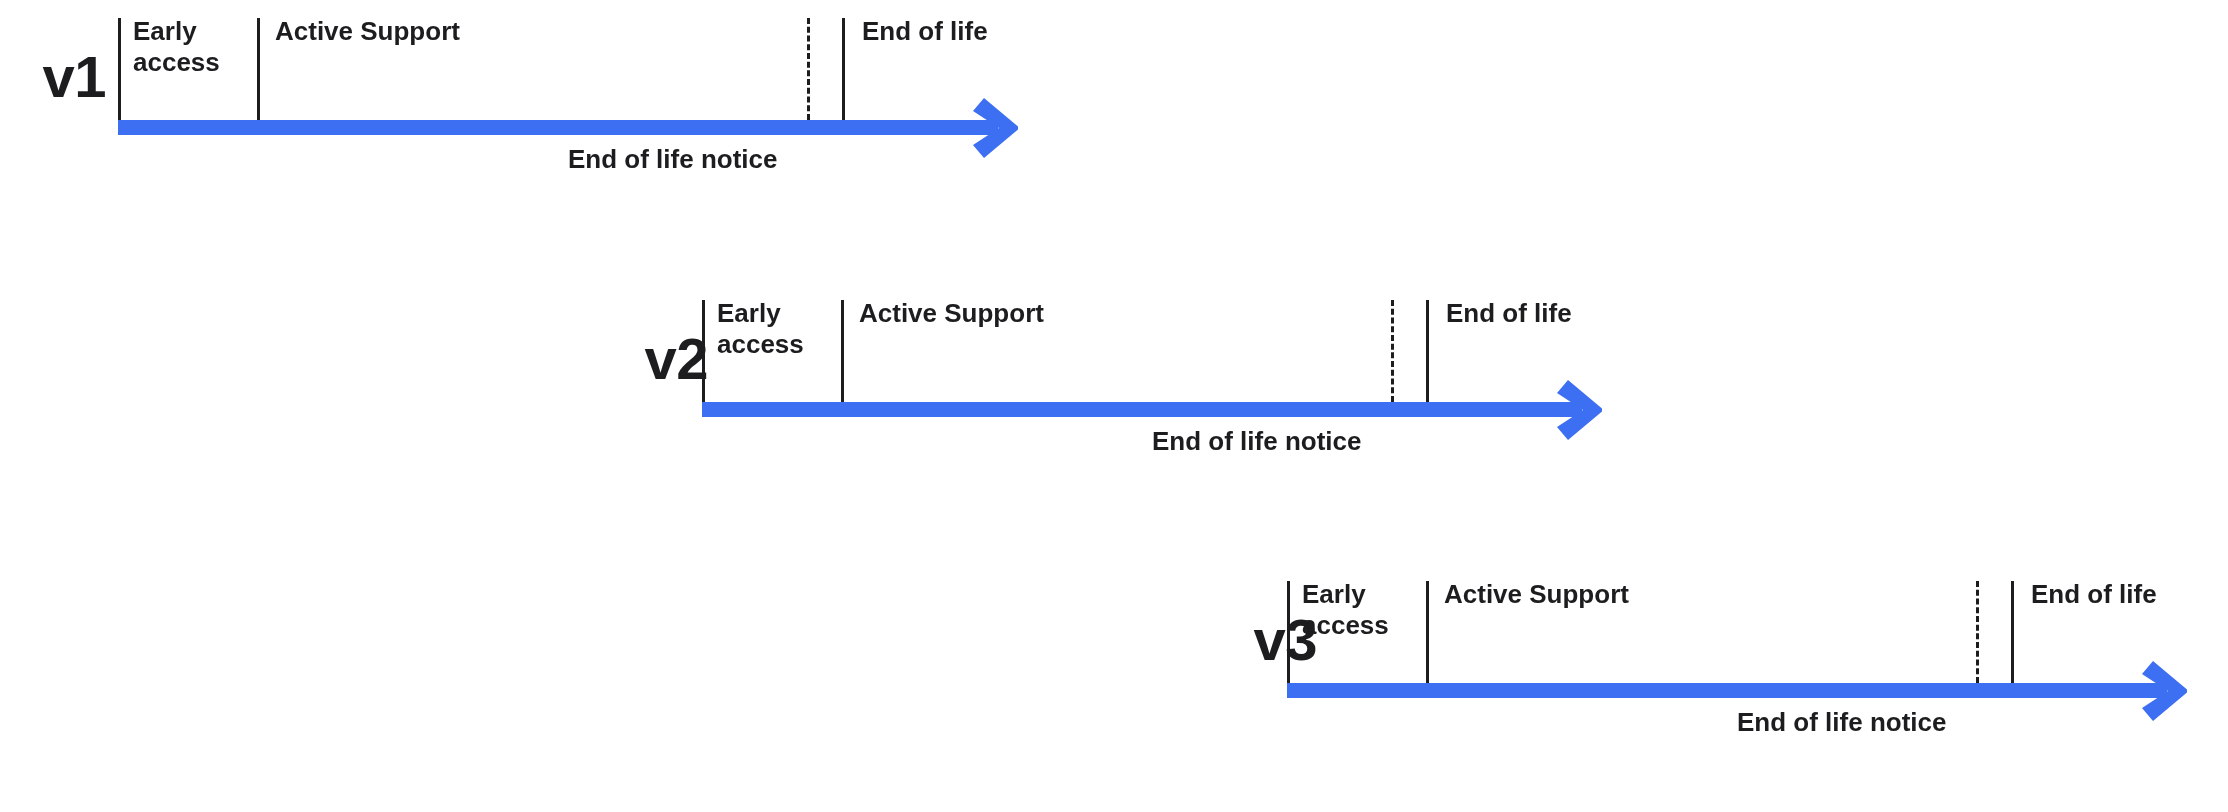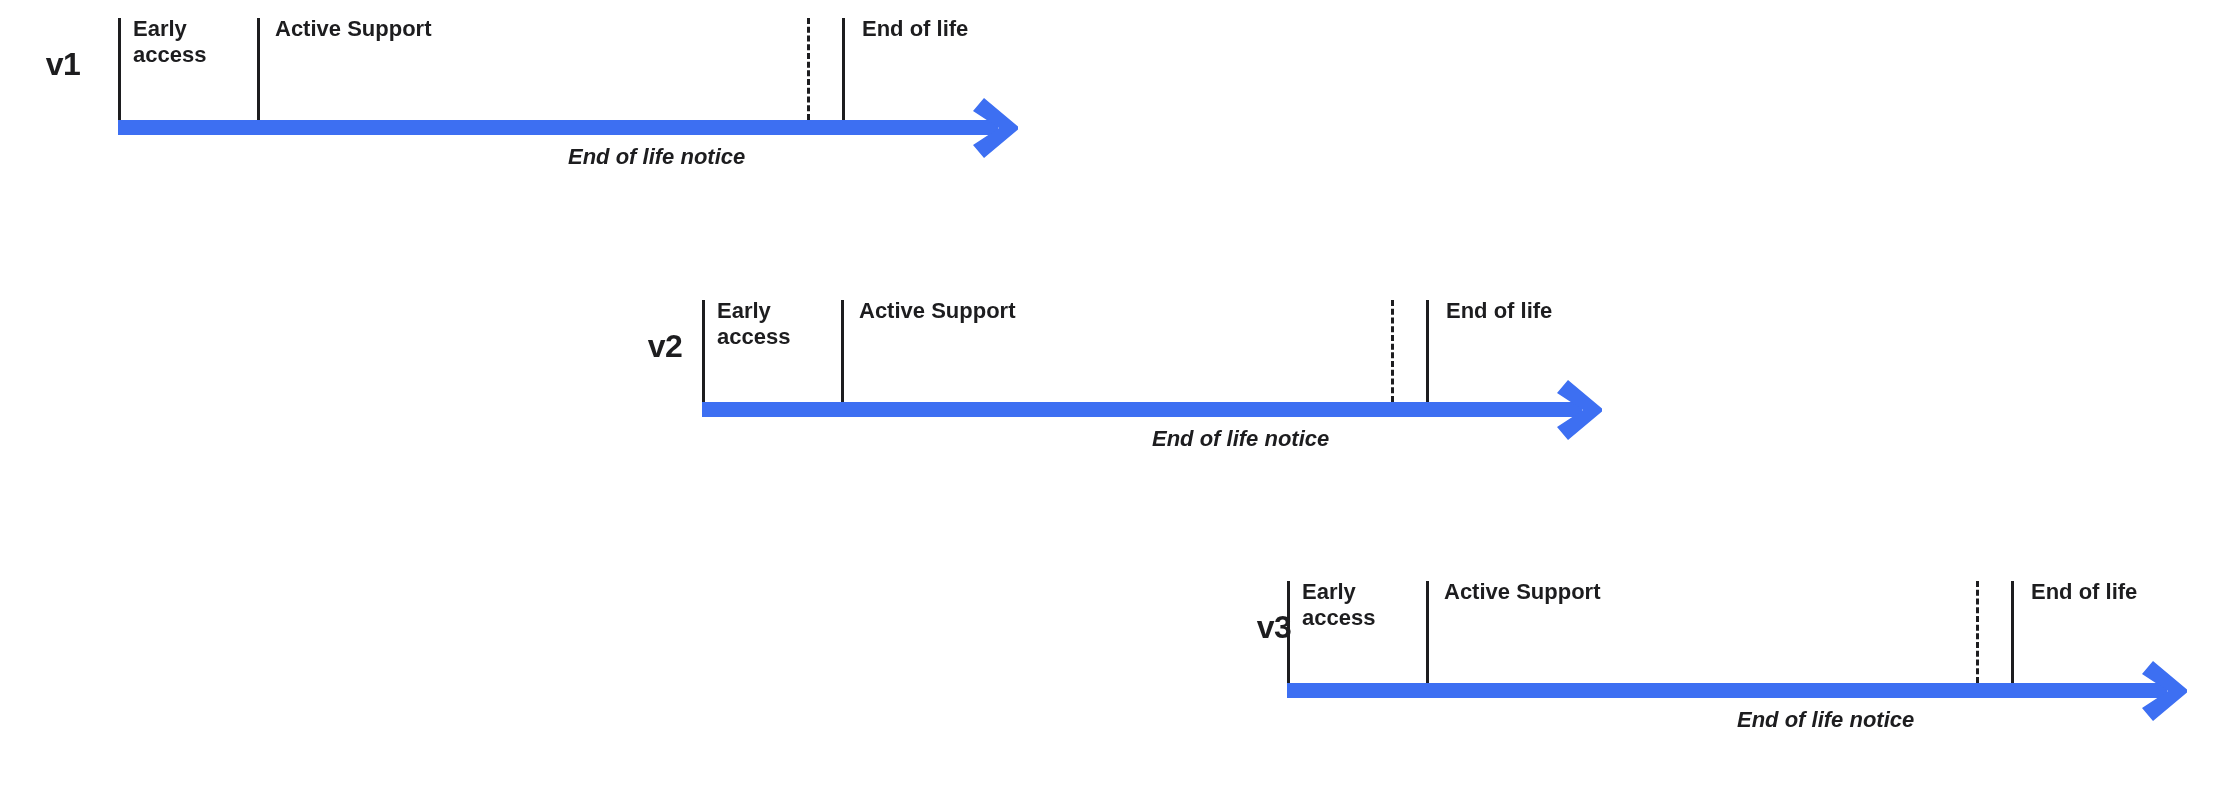--- a/index.html
+++ b/index.html
@@ -28,22 +28,22 @@
     position: absolute;
     height: 200px;
   }
 
   
   .version-label {
     position: absolute;
     left: 0;
     top: 38px;
     width: 86px;
-    text-align: center;
-    font-size: 32px;
+    text-align: right;
+    font-size: 58px;
     font-weight: 700;
     letter-spacing: -0.5px;
     line-height: 1;
     color: #1d1d1f;
     white-space: nowrap;
   }
 
   
   .bar {
     position: absolute;
@@ -76,37 +76,36 @@
     width: 0;
     border-left: 3px dashed #1d1d1f;
     top: 8px;
     height: 102px;
   }
 
   
   .phase-label {
     position: absolute;
     top: 6px;
-    font-size: 22px;
+    font-size: 26px;
     font-weight: 700;
     line-height: 1.18;
     color: #1d1d1f;
     white-space: pre-line;
   }
 
   
   .under-label {
     position: absolute;
     top: 134px;
-    font-size: 22px;
+    font-size: 26px;
     font-weight: 700;
     line-height: 1.2;
     color: #1d1d1f;
     white-space: nowrap;
-    font-style: italic;
   }
 </style>
 </head>
 <body>
 
 <div id="diagram" style="width: 2228px; height: 812px; background: rgb(255, 255, 255);">
     <div class="track" style="top: 10px; left: 0px; width: 2228px;">
       <div class="version-label" style="left: 20px;">v1</div>
       <div class="bar" style="left: 118px; width: 880px; background: rgb(61, 111, 242);"></div>
       <div class="arrow-head" style="left: 966px;">

